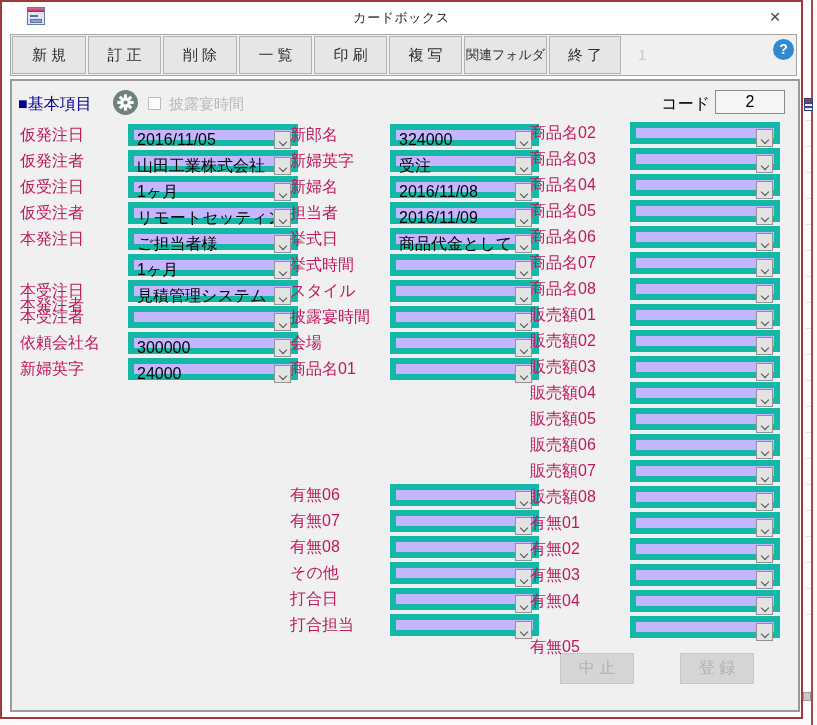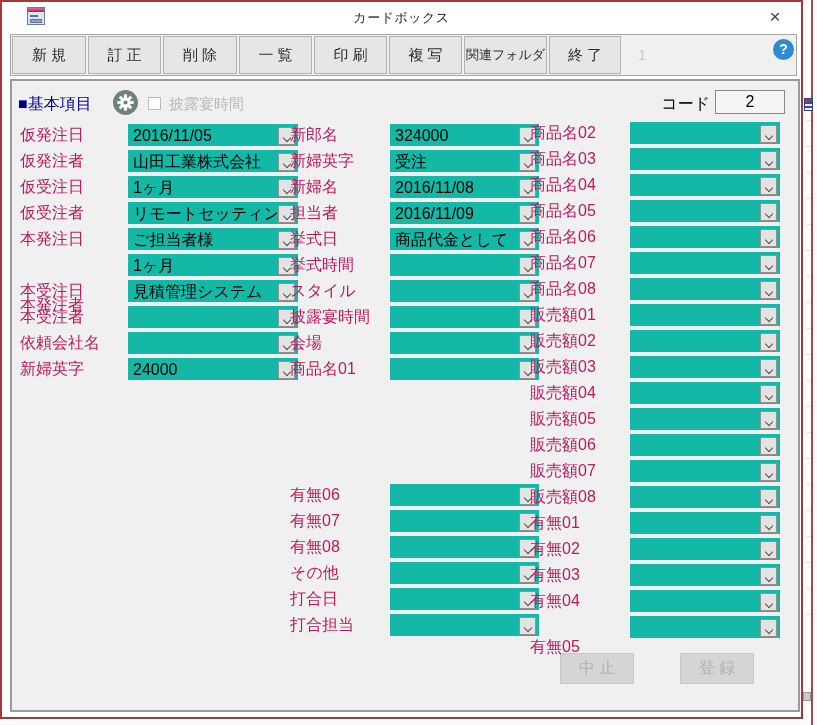--- a/index.html
+++ b/index.html
@@ -94,21 +94,21 @@
     background:#f5f5f5; border:1px solid #8a8a8a;
     font-size:16px; color:#000; text-align:center; line-height:22px;
   }
 
   
   .f-label {
     position:absolute; height:22px; line-height:22px;
     text-align:left; font-size:16px; color:#be185d; white-space:nowrap; overflow:hidden;
   }
   .combo {
-    position:absolute; height:22px; background:#14b8a6; border:2px solid #14b8a6;
+    position:absolute; height:22px; background:#c4b5fd; border:6px solid #14b8a6;
   }
   .combo-val {
     position:absolute; left:3px; top:0; right:19px; height:20px; line-height:20px;
     font-size:16px; color:#000; white-space:nowrap; overflow:hidden;
   }
   .combo-btn {
     position:absolute; right:1px; top:1px; width:17px; height:18px;
     background:#e3e3e3; border:1px solid #929292; cursor:pointer; padding:0;
   }
   .combo-btn i {
@@ -241,20 +241,21 @@
         </div>
         <span class="f-label" style="left: 8px; width: 104px; top: 225px;">本受注者</span>
         <div class="combo" style="left: 116px; width: 170px; top: 225px;">
           <span class="combo-val"></span>
           <button class="combo-btn">
             <i></i>
           </button>
         </div>
         <span class="f-label" style="left: 8px; width: 104px; top: 251px;">依頼会社名</span>
         <div class="combo" style="left: 116px; width: 170px; top: 251px;">
+          <span class="combo-val">300000</span>
           <button class="combo-btn">
             <i></i>
           </button>
         </div>
         <span class="f-label" style="left: 8px; width: 104px; top: 277px;">新婦英字</span>
         <div class="combo" style="left: 116px; width: 170px; top: 277px;">
           <span class="combo-val">24000</span>
           <button class="combo-btn">
             <i></i>
           </button>

